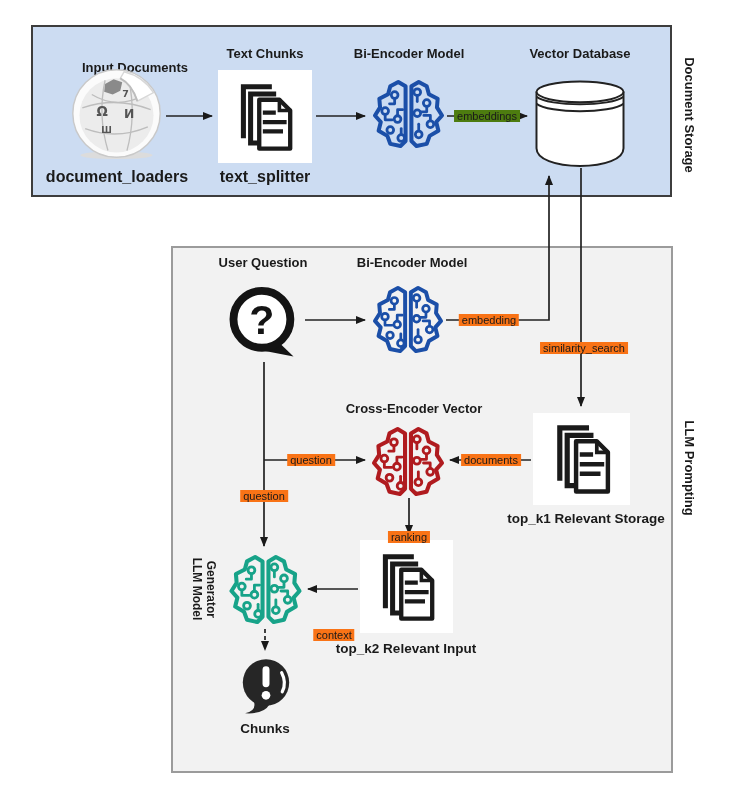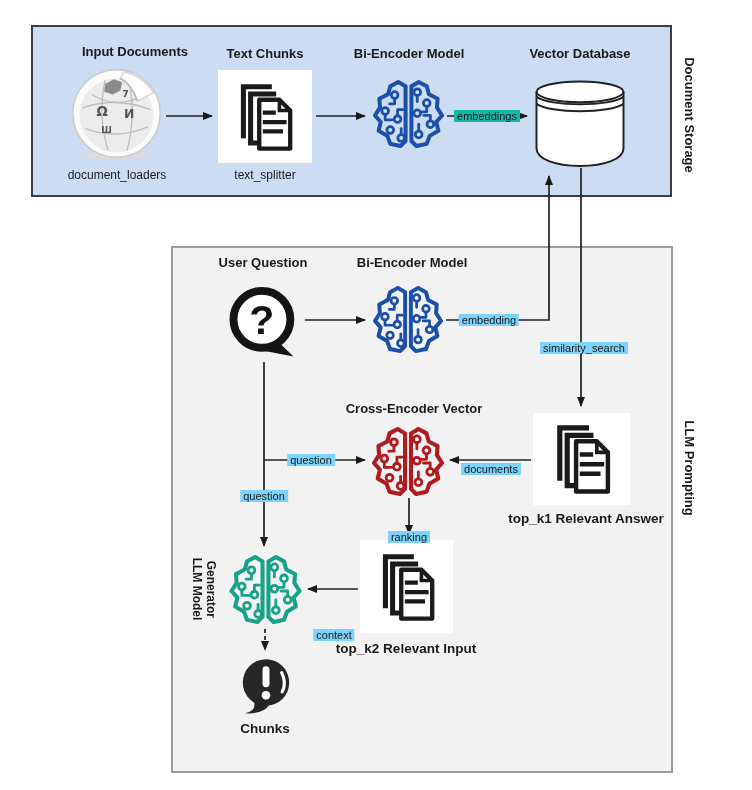--- a/index.html
+++ b/index.html
@@ -5,25 +5,25 @@
   html,body{margin:0;padding:0;background:#fff;}
   #canvas{
     position:relative;width:752px;height:790px;background:#ffffff;
     font-family:"Liberation Sans",sans-serif;color:#1a1a1a;overflow:hidden;
   }
   .abs{position:absolute;}
   .panel{position:absolute;box-sizing:border-box;}
   .panel.storage{left:31px;top:25px;width:641px;height:172px;background:#ccdcf2;border:2px solid #3d3d3d;}
   .panel.prompting{left:171px;top:246px;width:502px;height:527px;background:#f2f2f2;border:2px solid #9b9b9b;}
   .h{position:absolute;font-weight:bold;font-size:13px;white-space:nowrap;transform:translateX(-50%);}
-  .cap{position:absolute;font-size:12px;white-space:nowrap;transform:translateX(-50%);}
+  .cap{position:absolute;font-size:16px;white-space:nowrap;transform:translateX(-50%);font-weight:bold;}
   .bl{position:absolute;font-weight:bold;font-size:13.5px;white-space:nowrap;transform:translateX(-50%);}
   .el{position:absolute;font-size:11px;white-space:nowrap;transform:translate(-50%,-50%);
-      padding:0 3px;background:#7dd3fc;z-index:6;}
-  .el.onblue{background:#14b8a6;}
+      padding:0 3px;background:#f97316;z-index:6;}
+  .el.onblue{background:#4d7c0f;}
   .vlabel{position:absolute;font-weight:bold;font-size:13px;white-space:nowrap;
       writing-mode:vertical-rl;transform:translate(-50%,-50%);}
   .vlabel2{position:absolute;font-weight:bold;font-size:12px;line-height:1.2;
       writing-mode:vertical-lr;text-align:center;transform:translate(-50%,-50%);}
   .whitebox{position:absolute;background:#ffffff;display:flex;align-items:center;justify-content:center;}
   .icon{display:block;}
   .blue{color:#1b4fa8;}
   .red{color:#b01b1f;}
   .teal{color:#17a389;}
   #wires{position:absolute;left:0;top:0;z-index:5;pointer-events:none;}
@@ -114,21 +114,21 @@
 </svg>
 
 <div id="canvas">
 
   <div class="panel storage"></div>
   <div class="panel prompting"></div>
 
   <div class="vlabel" style="left:689px;top:115px;">Document Storage</div>
   <div class="vlabel" style="left:689px;top:468px;">LLM Prompting</div>
 
-  <div class="h" style="left:117px;top:44px;padding-left:36px;">Input Documents</div>
+  <div class="h" style="left:117px;top:60px;padding-left:36px;">Input Documents</div>
   <svg class="abs icon" style="left:69px;top:66px;" width="95" height="95">
       <use href="#sym-wiki-globe"></use>
     </svg>
   <div class="cap" style="left:117px;top:168px;">document_loaders</div>
 
   <div class="h" style="left:265px;top:46px;">Text Chunks</div>
   <div class="whitebox" style="left:218px;top:70px;width:94px;height:93px;">
     <svg class="icon" width="72" height="78">
         <use href="#sym-docstack"></use>
       </svg>
@@ -158,21 +158,21 @@
   <div class="h" style="left:414px;top:401px;">Cross-Encoder Vector</div>
   <svg class="abs icon red" style="left:371px;top:426px;" width="74" height="71">
       <use href="#sym-brain"></use>
     </svg>
 
   <div class="whitebox" style="left:533px;top:413px;width:97px;height:92px;">
     <svg class="icon" width="74" height="80">
         <use href="#sym-docstack"></use>
       </svg>
   </div>
-  <div class="bl" style="left:586px;top:511px;">top_k1 Relevant Answer</div>
+  <div class="bl" style="left:586px;top:511px;">top_k1 Relevant Storage</div>
 
   <div class="whitebox" style="left:360px;top:540px;width:93px;height:93px;">
     <svg class="icon" width="72" height="78">
         <use href="#sym-docstack"></use>
       </svg>
   </div>
   <div class="bl" style="left:406px;top:641px;">top_k2 Relevant Input</div>
 
   <div class="vlabel2" style="left:204px;top:589px;">
     <span>LLM Model</span><br>
@@ -207,17 +207,17 @@
       <path d="M358,589 H308" marker-end="url(#arw)"></path>
       <path d="M265,629 V650" stroke-dasharray="4 3" marker-end="url(#arw)"></path>
     </g>
   </svg>
 
   <div class="el onblue" style="left:487px;top:116px;">embeddings</div>
   <div class="el" style="left:489px;top:320px;">embedding</div>
   <div class="el" style="left:584px;top:348px;">similarity_search</div>
   <div class="el" style="left:311px;top:460px;">question</div>
   <div class="el" style="left:264px;top:496px;">question</div>
-  <div class="el" style="left:491px;top:460px;margin-top:9px;">documents</div>
+  <div class="el" style="left:491px;top:460px;">documents</div>
   <div class="el" style="left:409px;top:517px;margin-top:20px;">ranking</div>
   <div class="el" style="left:334px;top:589px;margin-top:46px;">context</div>
 
 </div>
 
 </body></html>

